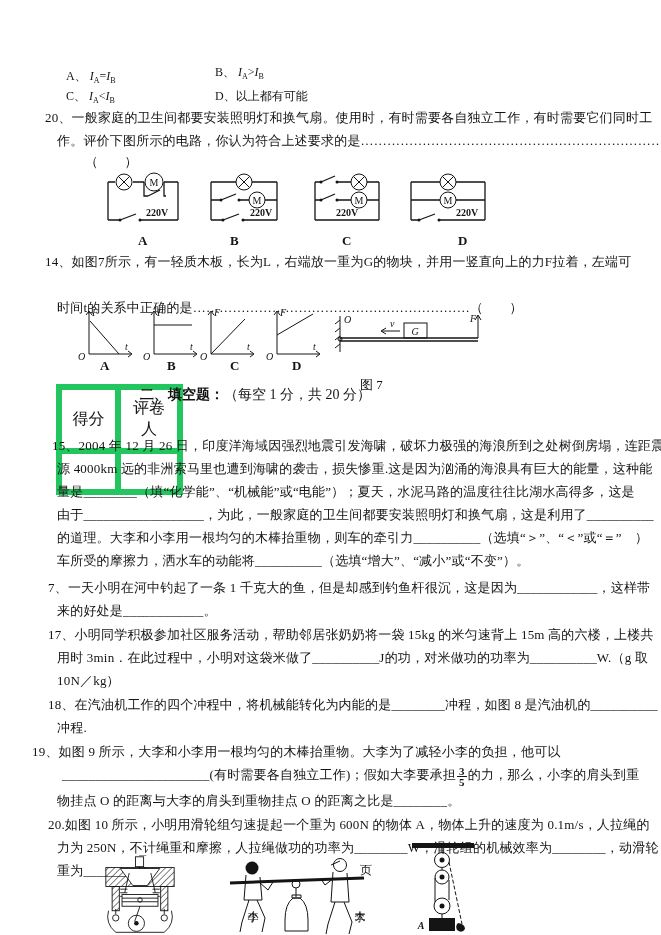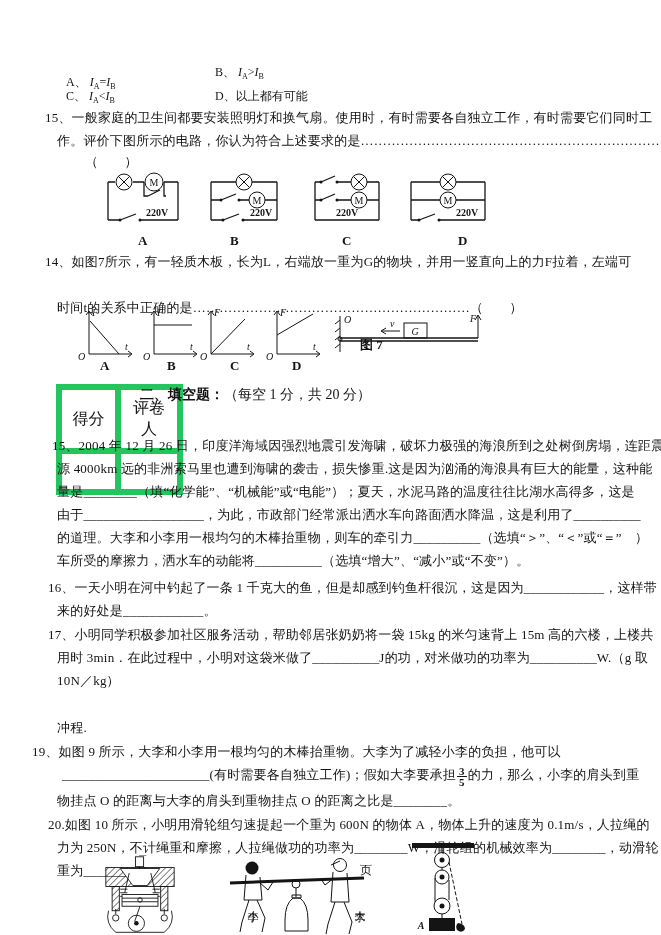--- a/index.html
+++ b/index.html
@@ -28,37 +28,37 @@
   svg text{font-family:"Liberation Serif","DejaVu Serif",serif;fill:#141414;}
   .wire{stroke:#141414;stroke-width:1.3;fill:none;}
   .thin{stroke:#141414;stroke-width:1;fill:none;}
   .blk{fill:#141414;stroke:none;}
 </style>
 </head>
 <body>
 
 <div class="page">
 
-  <div class="opt" style="left:66px;top:74px">
+  <div class="opt" style="left:66px;top:68px">
     <span>A</span><span>、</span>
     <i>I</i><sub>A</sub><span>=</span><i>I</i><sub>B</sub>
   </div>
   <div class="opt" style="left:215px;top:64px">
     <span>B</span><span>、</span>
     <i>I</i><sub>A</sub><span>&gt;</span><i>I</i><sub>B</sub>
   </div>
   <div class="opt" style="left:66px;top:88px">
     <span>C</span><span>、</span>
     <i>I</i><sub>A</sub><span>&lt;</span><i>I</i><sub>B</sub>
   </div>
   <div class="opt" style="left:215px;top:88px">
     <span>D</span><span>、</span><span>以上都有可能</span>
   </div>
 
-  <div class="ln" style="left:45px;top:110px">15、一般家庭的卫生间都要安装照明灯和换气扇。使用时，有时需要各自独立工作，有时需要它们同时工</div>
+  <div class="ln" style="left:45px;top:110px">20、一般家庭的卫生间都要安装照明灯和换气扇。使用时，有时需要各自独立工作，有时需要它们同时工</div>
   <div class="ln" style="left:57px;top:133px">作。评价下图所示的电路，你认为符合上述要求的是…………………………………………………………………</div>
   <div class="ln" style="left:85px;top:154px">（　　）</div>
 
   <svg style="left:100px;top:170px" width="86" height="60" viewBox="0 0 86 60">
     <path class="wire" d="M8,12 H15 M33,12 H44 M64,12 H78 M8,12 V50 M78,12 V50 M8,50 H20 M40,50 H78"></path>
     <circle class="thin" cx="24" cy="12" r="8"></circle>
     <path class="thin" d="M18.4,6.4 L29.6,17.6 M29.6,6.4 L18.4,17.6"></path>
     <circle class="thin" cx="54" cy="12" r="9"></circle>
     <text x="54" y="16" font-size="10" text-anchor="middle">M</text>
     <path class="wire" d="M44,12 V26 H48 M66,26 H64 V12 M48,26 L60,20"></path>
@@ -155,52 +155,53 @@
     <circle class="thin" cx="8" cy="29" r="2"></circle>
     <text x="12" y="13" font-size="10" font-style="italic">O</text>
     <path class="wire" d="M8,28 H146 M8,31 H146"></path>
     <rect class="thin" x="72" y="13" width="23" height="15"></rect>
     <text x="83" y="25" font-size="10" font-style="italic" text-anchor="middle">G</text>
     <path class="thin" d="M68,21 H50 M54,18 L49,21 L54,24"></path>
     <text x="58" y="17" font-size="10" font-style="italic">v</text>
     <path class="thin" d="M146,28 V6 M143,10 L146,5 L149,10"></path>
     <text x="138" y="12" font-size="10" font-style="italic">F</text>
   </svg>
-  <div class="caption" style="left:360px;top:336px;font-weight:bold">图 7</div>
+  <div class="caption" style="left:360px;top:376px;font-weight:normal">图 7</div>
 
   <table class="score-table">
     <tbody>
         <tr>
       <td class="c1">得分</td>
       <td class="c2">评卷人</td>
     </tr>
     <tr>
       <td class="c1"></td>
       <td class="c2"></td>
     </tr>
   </tbody>
     </table>
   <div class="sec-head">
     <b>二、填空题：</b><span>（每空 1 分，共 20 分）</span>
   </div>
 
   <div class="ln" style="left:52px;top:438px">15、2004 年 12 月 26 日，印度洋海域因强烈地震引发海啸，破坏力极强的海浪所到之处树倒房塌，连距震</div>
   <div class="ln" style="left:57px;top:461px">源 4000km 远的非洲索马里也遭到海啸的袭击，损失惨重.这是因为汹涌的海浪具有巨大的能量，这种能</div>
   <div class="ln" style="left:57px;top:484px">量是________（填“化学能”、“机械能”或“电能”）；夏天，水泥马路的温度往往比湖水高得多，这是</div>
-  <div class="ln" style="left:57px;top:507px">由于__________________，为此，市政部门经常派出洒水车向路面洒水降温，这是利用了__________</div>
+  <div class="ln" style="left:57px;top:507px">由于__________________，为此，一般家庭的卫生间都要安装照明灯和换气扇，这是利用了__________</div>
   <div class="ln" style="left:57px;top:530px">的道理。大李和小李用一根均匀的木棒抬重物，则车的牵引力__________（选填“＞”、“＜”或“＝”　）</div>
   <div class="ln" style="left:57px;top:553px">车所受的摩擦力，洒水车的动能将__________（选填“增大”、“减小”或“不变”）。</div>
 
-  <div class="ln" style="left:48px;top:580px">16、一天小明在河中钓起了一条 1 千克大的鱼，但是却感到钓鱼杆很沉，这是因为____________，这样带</div>
+  <div class="ln" style="left:48px;top:580px">7、一天小明在河中钓起了一条 1 千克大的鱼，但是却感到钓鱼杆很沉，这是因为____________，这样带</div>
   <div class="ln" style="left:57px;top:603px">来的好处是____________。</div>
 
   <div class="ln" style="left:48px;top:627px">17、小明同学积极参加社区服务活动，帮助邻居张奶奶将一袋 15kg 的米匀速背上 15m 高的六楼，上楼共</div>
   <div class="ln" style="left:57px;top:650px">用时 3min．在此过程中，小明对这袋米做了__________J的功，对米做功的功率为__________W.（g 取</div>
   <div class="ln" style="left:57px;top:673px">10N／kg）</div>
 
+  <div class="ln" style="left:48px;top:697px">18、在汽油机工作的四个冲程中，将机械能转化为内能的是________冲程，如图 8 是汽油机的__________</div>
   <div class="ln" style="left:57px;top:720px">冲程.</div>
 
   <div class="ln" style="left:32px;top:744px">19、如图 9 所示，大李和小李用一根均匀的木棒抬重物。大李为了减轻小李的负担，他可以</div>
   <div class="ln" style="left:62px;top:766px">
     <span>______________________(有时需要各自独立工作)；假如大李要承担</span><span class="frac"><span class="num">3</span><span class="den">5</span></span><span>的力，那么，小李的肩头到重</span>
   </div>
   <div class="ln" style="left:57px;top:793px">物挂点 O 的距离与大李的肩头到重物挂点 O 的距离之比是________。</div>
 
   <div class="ln" style="left:48px;top:817px">20.如图 10 所示，小明用滑轮组匀速提起一个重为 600N 的物体 A，物体上升的速度为 0.1m/s，人拉绳的</div>
   <div class="ln" style="left:57px;top:840px">力为 250N，不计绳重和摩擦，人拉绳做功的功率为________W，滑轮组的机械效率为________，动滑轮</div>

